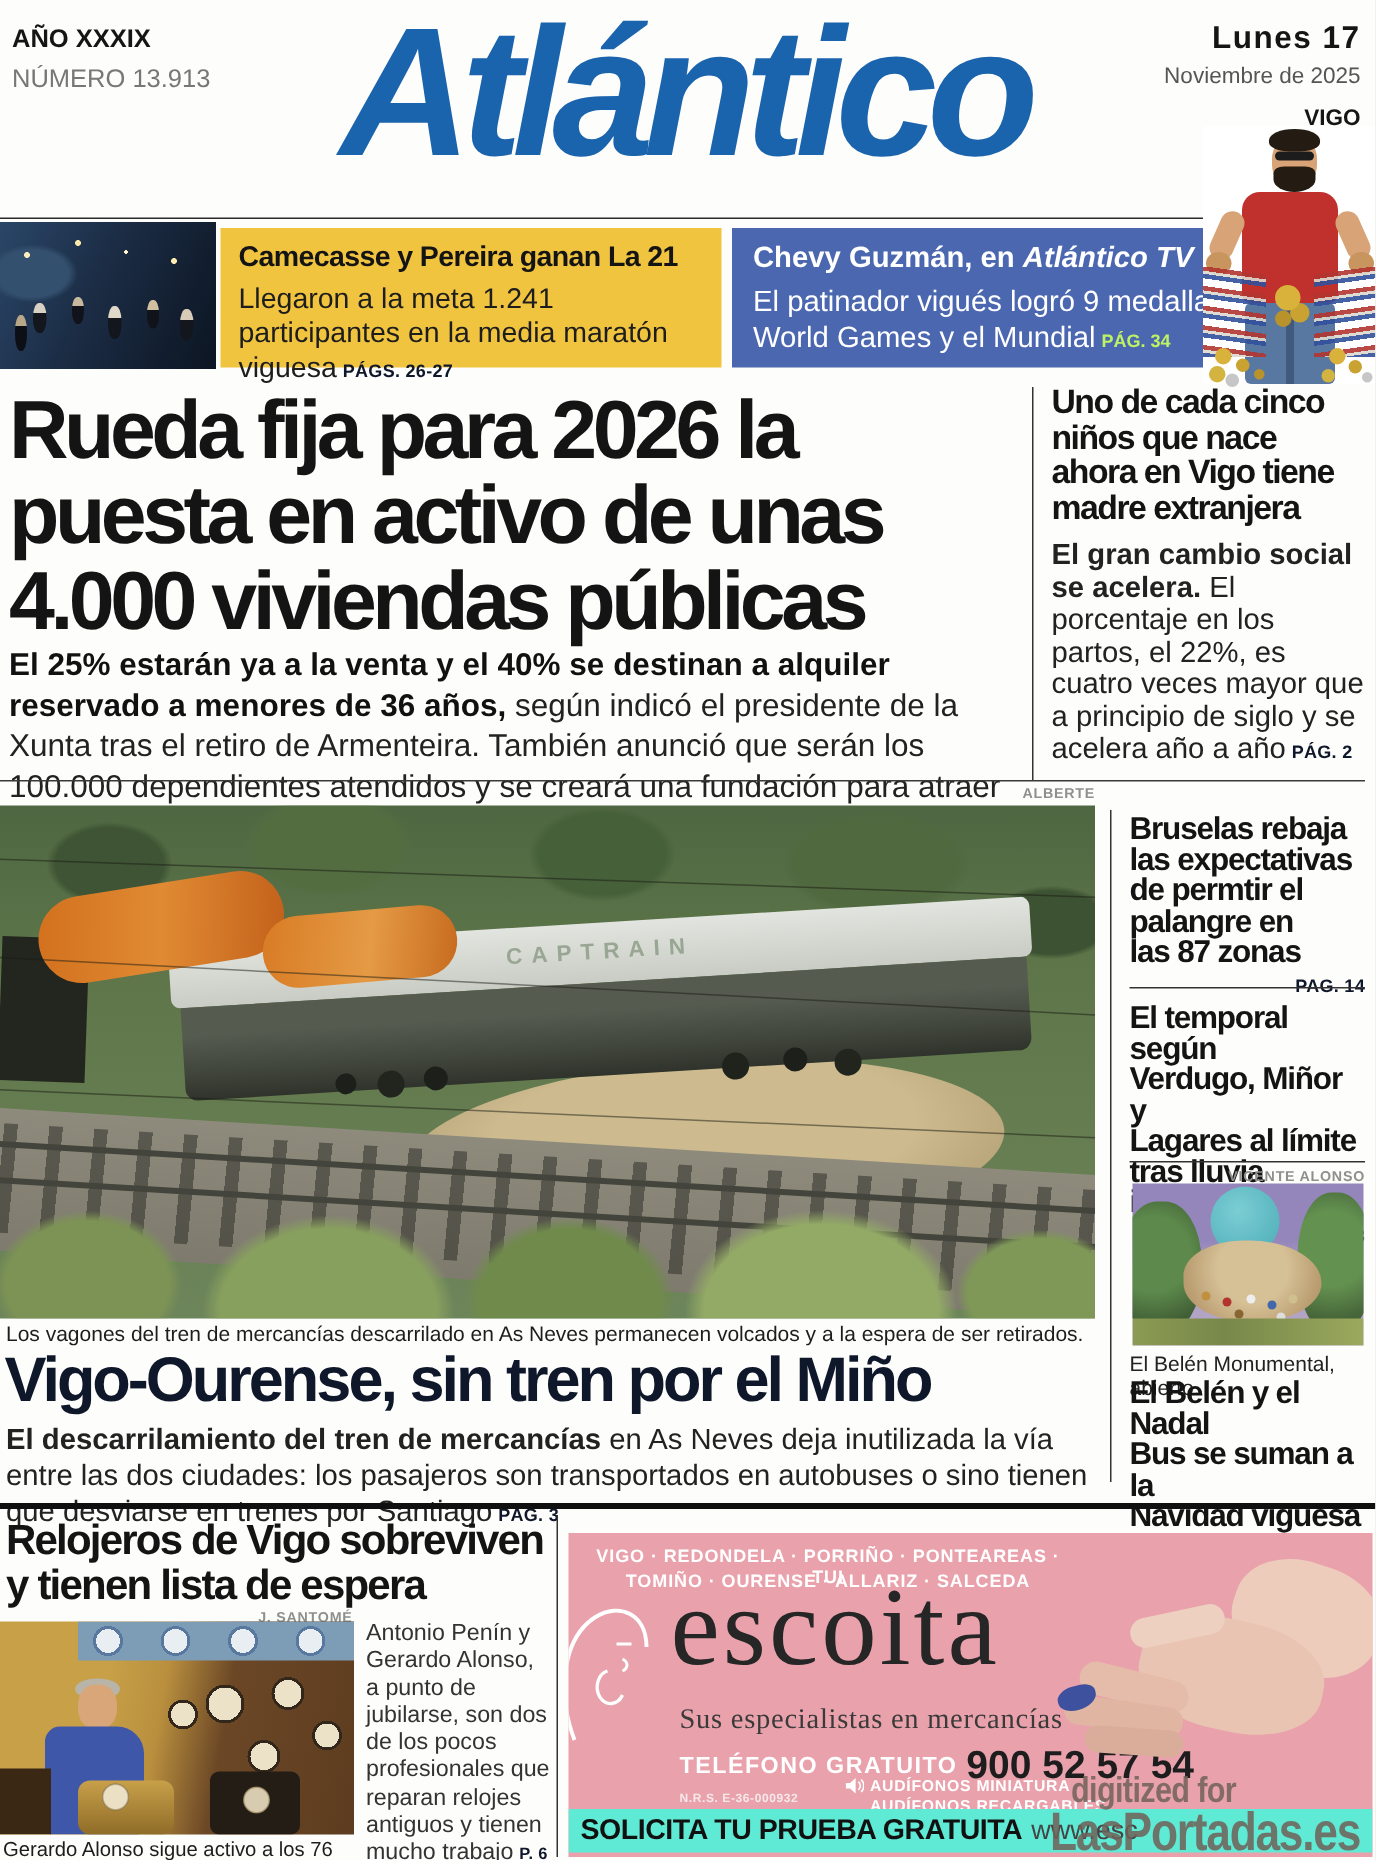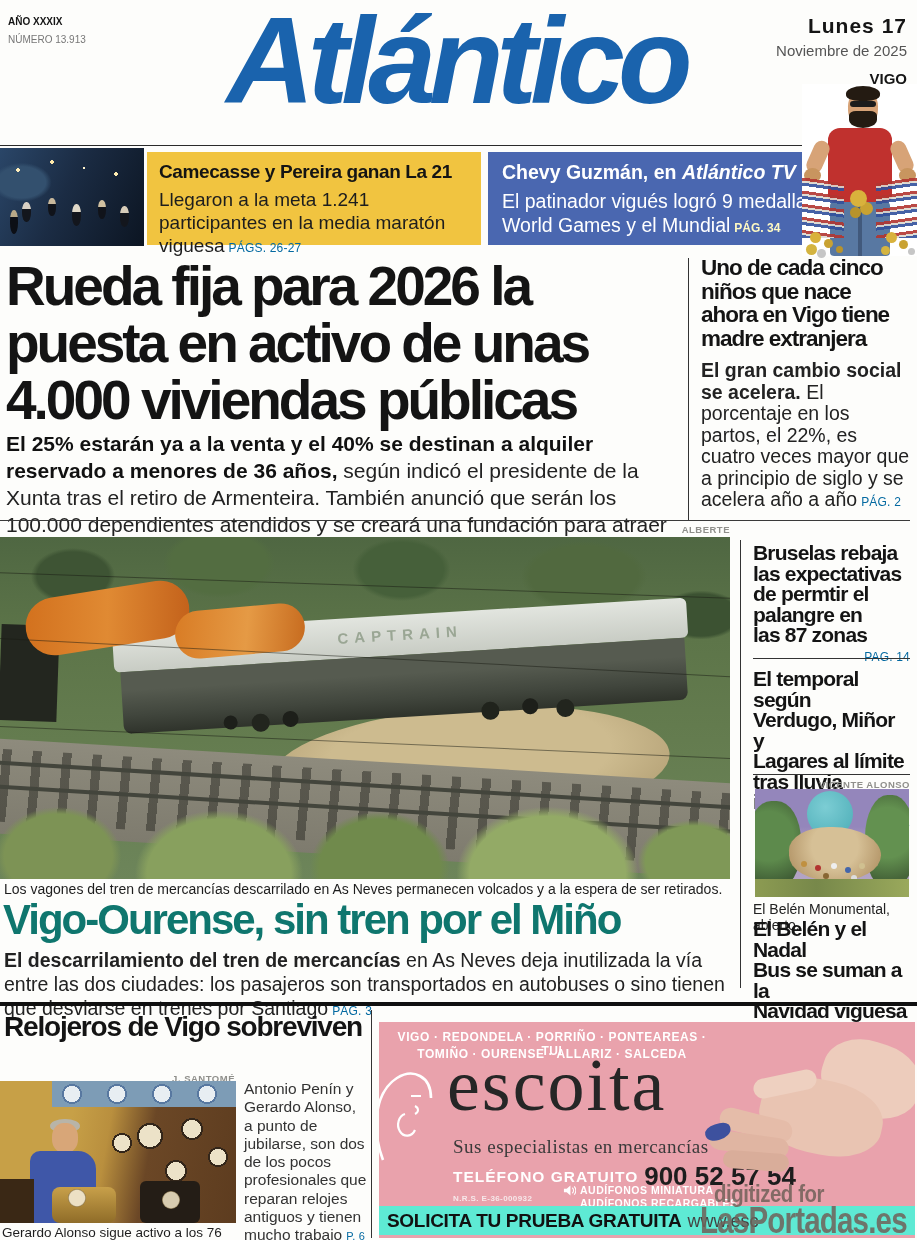--- a/index.html
+++ b/index.html
@@ -1,21 +1,21 @@
 <!DOCTYPE html>
 <html><head>
 <meta charset="utf-8">
 <style>
   html,body{margin:0;padding:0;background:#e8e8e4;}
   .page{position:relative;width:917px;height:1240px;margin:0 auto;background:#fdfdfb;
         font-family:"Liberation Sans",sans-serif;color:#151515;overflow:hidden;}
   .abs{position:absolute;}
 
   
-  .anno{left:8px;top:16px;font-size:10px;font-weight:bold;}
+  .anno{left:8px;top:16px;font-size:17px;font-weight:bold;}
   .anno .num{font-weight:normal;color:#777;margin-top:7px;}
   .logo{left:128px;top:-14px;width:656px;text-align:center;font-size:122px;font-weight:bold;
         font-style:italic;color:#1a63ad;letter-spacing:-7px;line-height:150px;}
   .dateblock{right:10px;top:14px;text-align:right;}
   .dateblock .day{font-size:21px;font-weight:bold;letter-spacing:1px;}
   .dateblock .month{font-size:15px;color:#555;margin-top:4px;}
   .dateblock .city{font-size:15px;font-weight:bold;margin-top:11px;}
   .dateblock .price{font-size:15px;font-weight:bold;margin-top:15px;}
   .masthead-rule{left:0;top:145px;width:860px;height:1px;background:#2a2a2a;}
 
@@ -31,22 +31,22 @@
   .runner{position:absolute;border-radius:45%;}
   .teaser-yellow{left:147px;top:152px;width:334px;height:93px;background:#f1c440;
      padding:9px 12px;box-sizing:border-box;}
   .teaser-yellow h2{margin:0;font-size:19px;letter-spacing:-0.4px;color:#141414;}
   .teaser-yellow p{margin:5px 0 0;font-size:19px;line-height:23px;color:#1d1d1d;}
   .teaser-blue{left:488px;top:152px;width:418px;height:93px;background:#4a67b0;
      padding:9px 14px;box-sizing:border-box;color:#fff;}
   .teaser-blue h2{margin:0;font-size:19.5px;color:#fff;}
   .teaser-blue h2 em{font-style:italic;}
   .teaser-blue p{margin:5px 0 0;font-size:19.5px;line-height:24px;}
-  .pageref{font-size:12px;font-weight:normal;color:#0369a1;letter-spacing:0.2px;margin-left:4px;white-space:nowrap;}
-  .pageref-w{font-size:12px;font-weight:bold;color:#fef9c3;margin-left:4px;white-space:nowrap;}
+  .pageref{font-size:12px;font-weight:bold;color:#0f172a;letter-spacing:0.2px;margin-left:4px;white-space:nowrap;}
+  .pageref-w{font-size:12px;font-weight:bold;color:#bef264;margin-left:4px;white-space:nowrap;}
 
   
   .medals-man{left:802px;top:84px;width:115px;height:172px;background:#fff;z-index:6;}
   .mm{position:absolute;}
   .mm-head{left:46px;top:6px;width:30px;height:36px;background:#d7a377;border-radius:45%;}
   .mm-hair{left:44px;top:2px;width:34px;height:15px;background:#241b12;border-radius:50% 50% 40% 40%;}
   .mm-shades{left:48px;top:17px;width:26px;height:6px;background:#1c1c1c;border-radius:3px;}
   .mm-beard{left:47px;top:27px;width:28px;height:17px;background:#241b12;border-radius:25% 25% 50% 50%;}
   .mm-torso{left:26px;top:44px;width:64px;height:74px;background:#c0312e;border-radius:12px 12px 6px 6px;}
   .mm-arm-l{left:8px;top:56px;width:16px;height:34px;background:#d7a377;border-radius:8px;transform:rotate(24deg);}
@@ -143,21 +143,21 @@
      background:radial-gradient(circle at 50% 35%,#d6c096 0 40%,#b89b6e 80%);}
   .bp-figs{left:46px;top:72px;width:6px;height:6px;border-radius:50%;background:#c09040;
      box-shadow:14px 4px 0 #b23330,30px 2px 0 #eeeeee,44px 6px 0 #4466aa,58px 2px 0 #d0c090,22px 12px 0 #886633,50px 14px 0 #dddddd;}
   .bp-moss{left:0;bottom:0;width:100%;height:18px;
      background:linear-gradient(90deg,#8c9b52,#77884a 40%,#9aa95c);}
   .belen-cap{left:753px;top:901px;width:157px;font-size:14px;color:#222;}
   .sb3{top:919px;}
 
   
   .train-cap{left:4px;top:881px;width:720px;font-size:14px;color:#1d1d1d;}
-  .vigo-h{left:3px;top:896px;width:730px;font-size:42px;font-weight:bold;letter-spacing:-2px;color:#0f766e;}
+  .vigo-h{left:3px;top:896px;width:730px;font-size:42px;font-weight:bold;letter-spacing:-2px;color:#0f172a;}
   .vigo-b{left:4px;top:948px;width:734px;font-size:19.5px;line-height:24px;color:#222;}
   .thick-rule{left:0;top:1002px;width:917px;height:4px;background:#101010;}
 
   
   .watch-h{left:4px;top:1012px;width:370px;font-size:28px;line-height:30px;font-weight:bold;
      letter-spacing:-1.2px;color:#141414;}
   .credit-santome{left:150px;top:1073px;width:85px;text-align:right;}
   .watch-photo{left:0;top:1081px;width:236px;height:142px;overflow:hidden;
      background:linear-gradient(100deg,#c7a047 0 30%,#b98f3e 45%,#6b4726 62%,#5d3c1f 100%);}
   .wp{position:absolute;}
@@ -371,20 +371,21 @@
 
   <div class="abs train-cap">Los vagones del tren de mercancías descarrilado en As Neves permanecen volcados y a la espera de ser retirados.</div>
   <div class="abs vigo-h">Vigo-Ourense, sin tren por el Miño</div>
   <div class="abs vigo-b">
     <b>El descarrilamiento del tren de mercancías</b><span> en As Neves deja inutilizada la vía entre las dos ciudades: los pasajeros son transportados en autobuses o sino tienen que desviarse en trenes por Santiago</span><span class="pageref">PÁG. 3</span>
   </div>
   <div class="abs thick-rule"></div>
 
   <div class="abs watch-h">
     <div>Relojeros de Vigo sobreviven</div>
+    <div>y tienen lista de espera</div>
   </div>
   <div class="abs credit credit-santome">J. SANTOMÉ</div>
   <div class="abs watch-photo">
     <div class="wp wp-frieze"></div>
     <div class="wp wp-clocks"></div>
     <div class="wp wp-mantel"></div>
     <div class="wp wp-mantel-face"></div>
     <div class="wp wp-hair"></div>
     <div class="wp wp-head"></div>
     <div class="wp wp-body"></div>

